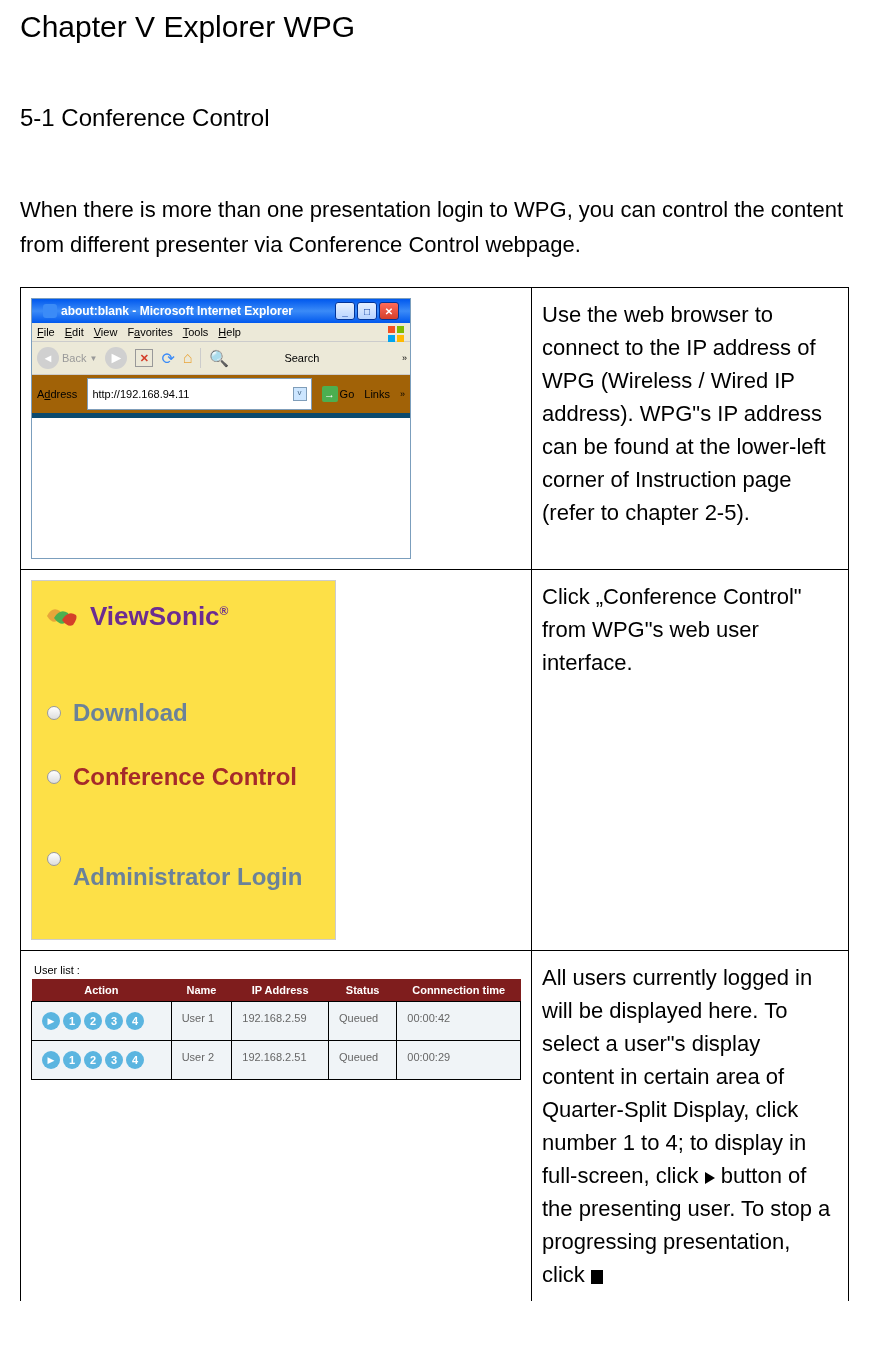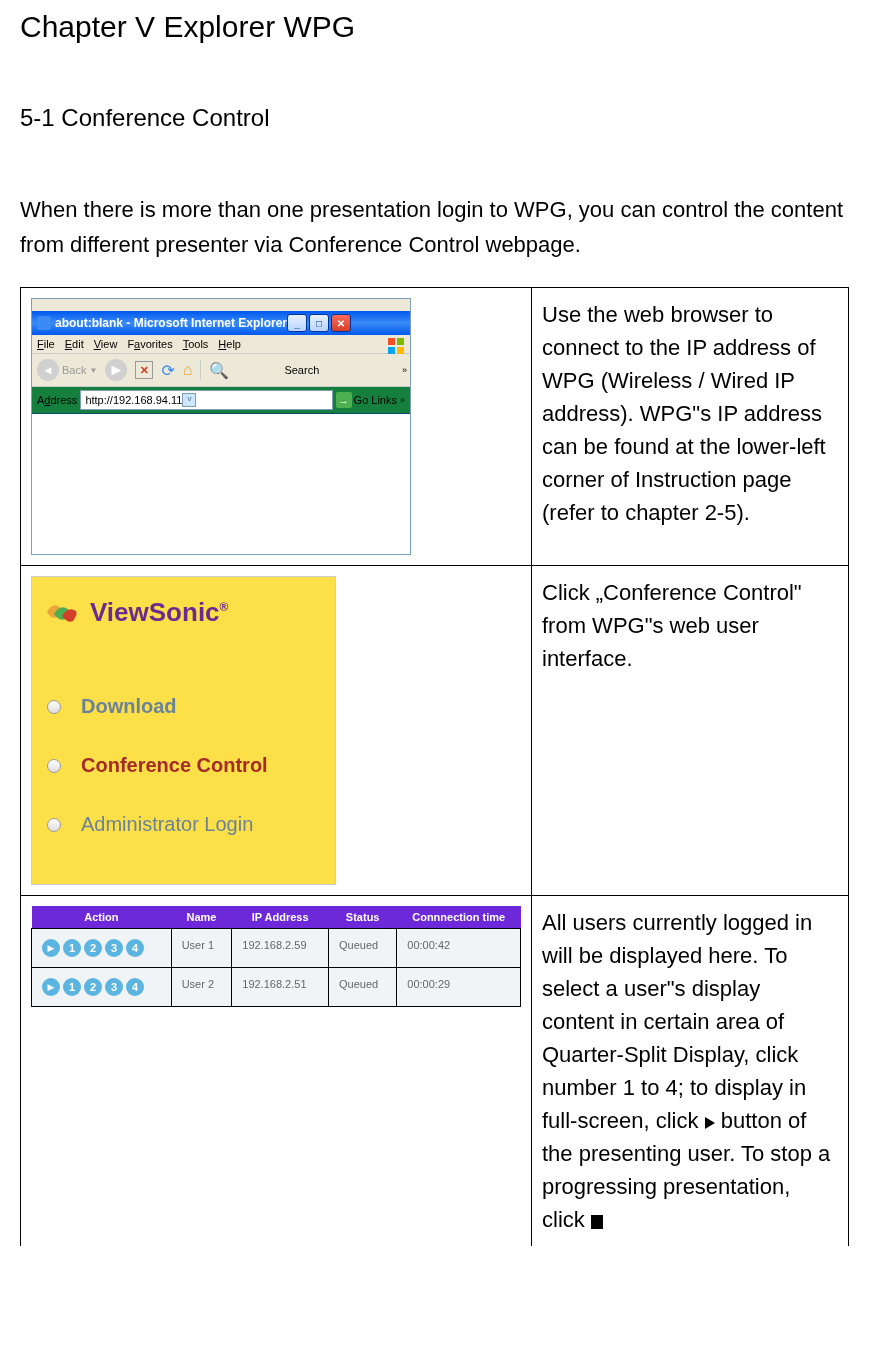--- a/index.html
+++ b/index.html
@@ -47,27 +47,26 @@
     }
     
     .browser-window {
       border: 1px solid #7b9ebd;
       background: #ece9d8;
       width: 380px;
     }
     .title-bar {
       background: linear-gradient(to bottom, #0058ee, #3b8bf7, #0058ee);
       color: white;
-      padding: 3px 5px;
-      display: flex;
-      justify-content: flex-start;
+      padding: 3px 11px;
+      display: flex;
+      justify-content: space-between;
       align-items: center;
       font-size: 12px;
       font-weight: bold;
-      margin-top: 12px;
     }
     .title-bar-text {
       display: flex;
       align-items: center;
       gap: 4px;
     }
     .ie-icon {
       width: 14px;
       height: 14px;
       background: #3b8bf7;
@@ -166,36 +165,37 @@
     .search-label {
       font-size: 11px;
       margin-left: 47px;
     }
     .chevrons {
       position: absolute;
       right: 3px;
       font-size: 9px;
     }
     .address-bar {
-      background: #15803d;
+      background: #a16207;
       padding: 3px 5px;
       display: flex;
       align-items: center;
-      gap: 3px;
-      font-size: 11px;
-      border-bottom: 1px solid #0c4a6e;
+      gap: 10px;
+      font-size: 11px;
+      border-bottom: 5px solid #0c4a6e;
     }
     .address-input {
       flex: 1;
       background: white;
       border: 1px solid #7f9db9;
-      padding: 2px 4px;
-      font-size: 11px;
-      display: flex;
-      align-items: center;
+      padding: 8px 4px;
+      font-size: 11px;
+      display: flex;
+      align-items: center;
+      justify-content: space-between;
     }
     .address-dropdown {
       width: 14px;
       height: 14px;
       background: #cde6ff;
       border: 1px solid #7f9db9;
       text-align: center;
       font-size: 8px;
       color: #4a6b8a;
     }
@@ -247,58 +247,59 @@
     }
     .viewsonic-text sup {
       font-size: 12px;
     }
     .vs-menu {
       padding: 30px 15px;
     }
     .vs-menu-item {
       display: flex;
       align-items: center;
-      gap: 20px;
+      gap: 12px;
       padding: 18px 0;
-      font-size: 20px;
+      font-size: 24px;
     }
     .vs-radio {
       width: 14px;
       height: 14px;
       border: 1px solid #999;
       border-radius: 50%;
       background: linear-gradient(#fff, #ddd);
     }
     .vs-download {
       color: #6b8299;
       font-weight: bold;
     }
     .vs-conference {
       color: #a52a2a;
       font-weight: bold;
     }
     .vs-admin {
       color: #6b8299;
-      font-weight: normal;
+      font-weight: bold;
+      margin-top: 36px;
     }
     
     .user-list-panel {
       width: 490px;
     }
     .user-list-label {
       font-size: 11px;
       padding: 3px;
     }
     .user-table {
       width: 100%;
       border-collapse: collapse;
       font-size: 11px;
     }
     .user-table th {
-      background: #6d28d9;
+      background: #7f1d1d;
       color: white;
       padding: 5px 8px;
       text-align: center;
       font-weight: bold;
     }
     .user-table td {
       background: #f0f4f7;
       padding: 4px 6px;
       color: #666;
       border-bottom: 1px solid #e0e0e0;
@@ -448,20 +449,21 @@
           </div>
         </div>
       </div>
     </td>
     <td class="text-cell">Click „Conference Control" from WPG"s web user interface.</td>
   </tr>
 
   <tr>
     <td class="image-cell" style="border-bottom:none;">
       <div class="user-list-panel">
+        <div class="user-list-label">User list :</div>
         <table class="user-table">
           <thead>
             <tr>
               <th>Action</th>
               <th>Name</th>
               <th>IP Address</th>
               <th>Status</th>
               <th>Connnection time</th>
             </tr>
           </thead>

